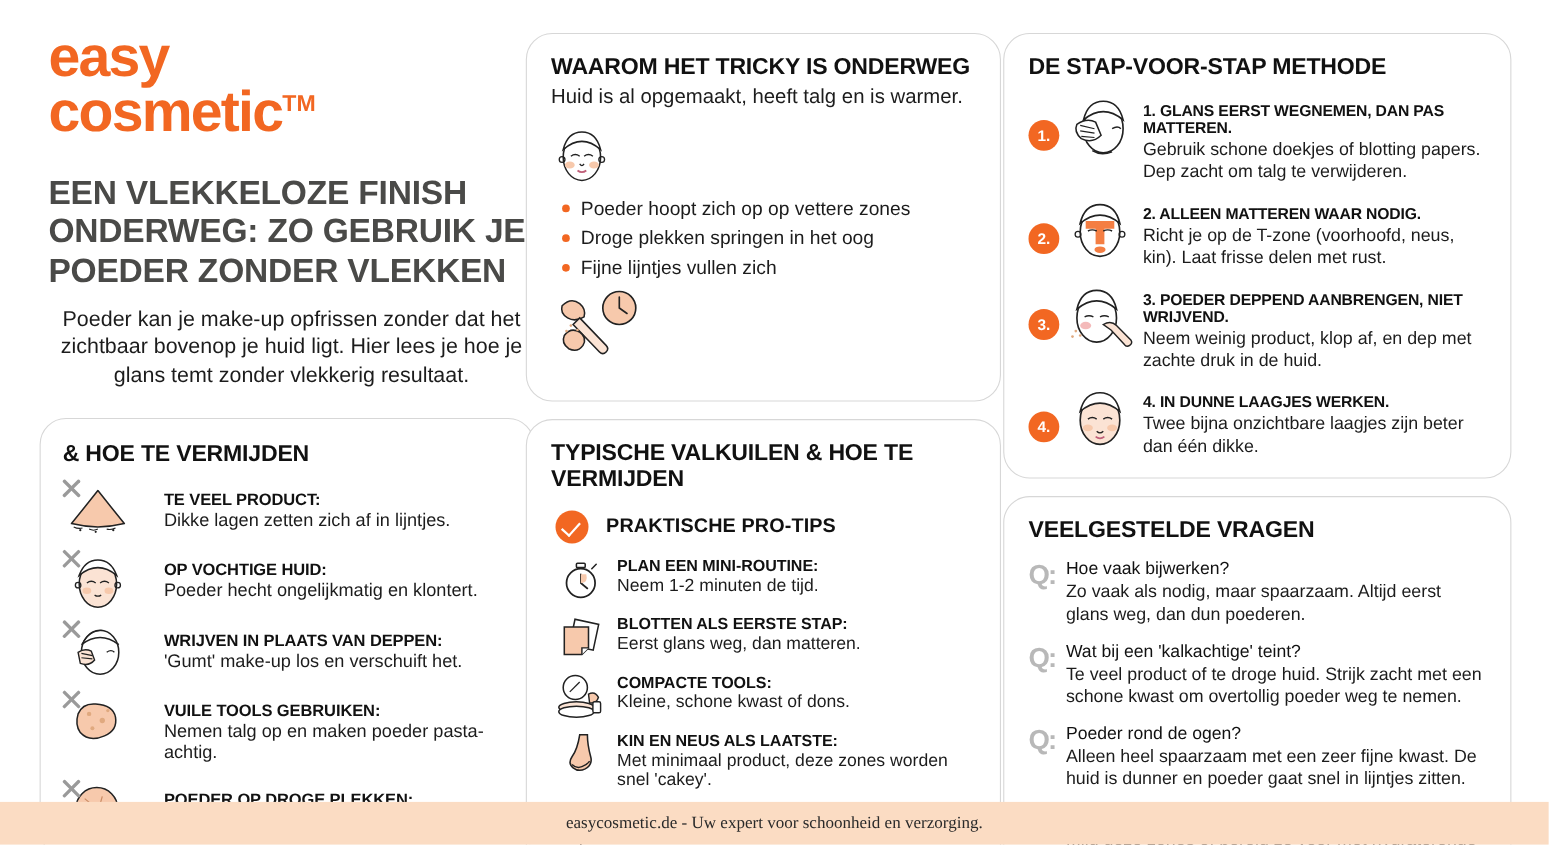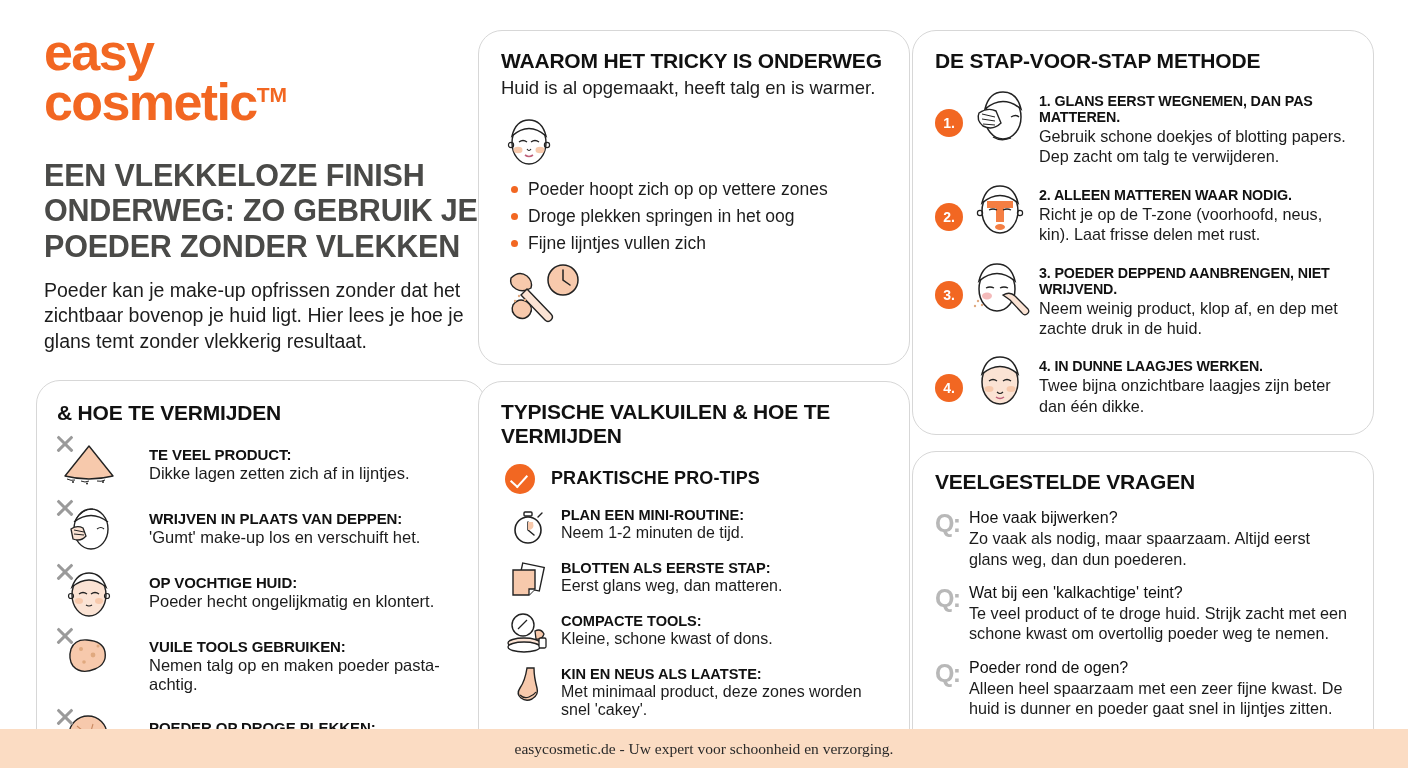--- a/index.html
+++ b/index.html
@@ -45,20 +45,21 @@
     font-size: 30.5px;
     line-height: 1.16;
     letter-spacing: -0.2px;
   }
   .lede {
     margin-top: 14px;
     padding-left: 8px;
     color: #1c1c1c;
     font-size: 19.5px;
     line-height: 1.3;
+    text-align: center;
   }
 
   
   .card {
     border: 1.3px solid #d7d7d7;
     border-radius: 24px;
     background: #ffffff;
     padding: 18px 20px 18px 22px;
   }
   .card + .card { margin-top: 16px; }
@@ -207,58 +208,58 @@
               <path d="M32 7 L56 37 Q32 43 8 37 Z" fill="#F7C9AC" stroke="#222" stroke-width="1.4" stroke-linejoin="round"></path>
               <path d="M10 40 q4 2 8 1 M24 42 q4 2 8 0 M40 42 q4 1 8 -1" stroke="#222" stroke-width="1" fill="none"></path>
               <circle cx="16" cy="43" r="1" fill="#222"></circle>
                 <circle cx="30" cy="44.5" r="1" fill="#222"></circle>
                 <circle cx="46" cy="43" r="1" fill="#222"></circle>
             </svg>
           </div>
           <div class="avoid-txt">
             <div class="t">TE VEEL PRODUCT:</div>
             <div class="d">Dikke lagen zetten zich af in lijntjes.</div>
-          </div>
-        </div>
-
-        <div class="avoid-item">
-          <div class="avoid-ico">
-            <div class="xmark"></div>
-            <svg width="64" height="52" viewBox="0 0 64 52">
-              <ellipse cx="34" cy="26" rx="17" ry="20" fill="#fff" stroke="#222" stroke-width="1.4"></ellipse>
-              <path d="M17 19 q17 -13 34 0" fill="none" stroke="#222" stroke-width="1.4"></path>
-              <path d="M18 18 q6 -12 18 -12" fill="none" stroke="#222" stroke-width="1.2"></path>
-              <path d="M14 26 q6 -4 12 -1 l3 8 q-5 6 -13 3 z" fill="#FBE3D4" stroke="#222" stroke-width="1.3"></path>
-              <path d="M17 27 l10 2 M17 31 l10 1" stroke="#222" stroke-width="1" fill="none"></path>
-              <path d="M40 26 q4 -3 7 0" stroke="#222" stroke-width="1.2" fill="none"></path>
-            </svg>
-          </div>
-          <div class="avoid-txt">
-            <div class="t">WRIJVEN IN PLAATS VAN DEPPEN:</div>
-            <div class="d">'Gumt' make-up los en verschuift het.</div>
           </div>
         </div>
 
         <div class="avoid-item">
           <div class="avoid-ico">
             <div class="xmark"></div>
             <svg width="64" height="52" viewBox="0 0 64 52">
               <ellipse cx="32" cy="28" rx="17" ry="21" fill="#FBE3D4" stroke="#222" stroke-width="1.4"></ellipse>
               <path d="M15 20 q17 -14 34 0 q-5 -14 -17 -14 q-12 0 -17 14z" fill="#fff" stroke="#222" stroke-width="1.4"></path>
               <path d="M22 27 q4 -3 8 0 M34 27 q4 -3 8 0" stroke="#222" stroke-width="1.3" fill="none"></path>
               <ellipse cx="22" cy="34" rx="4" ry="3" fill="#F7C9AC"></ellipse>
               <ellipse cx="42" cy="34" rx="4" ry="3" fill="#F7C9AC"></ellipse>
               <path d="M29 38 q3 2 6 0" stroke="#222" stroke-width="1.2" fill="none"></path>
               <circle cx="14" cy="29" r="2.5" fill="none" stroke="#222" stroke-width="1.2"></circle>
               <circle cx="50" cy="29" r="2.5" fill="none" stroke="#222" stroke-width="1.2"></circle>
             </svg>
           </div>
           <div class="avoid-txt">
             <div class="t">OP VOCHTIGE HUID:</div>
             <div class="d">Poeder hecht ongelijkmatig en klontert.</div>
+          </div>
+        </div>
+
+        <div class="avoid-item">
+          <div class="avoid-ico">
+            <div class="xmark"></div>
+            <svg width="64" height="52" viewBox="0 0 64 52">
+              <ellipse cx="34" cy="26" rx="17" ry="20" fill="#fff" stroke="#222" stroke-width="1.4"></ellipse>
+              <path d="M17 19 q17 -13 34 0" fill="none" stroke="#222" stroke-width="1.4"></path>
+              <path d="M18 18 q6 -12 18 -12" fill="none" stroke="#222" stroke-width="1.2"></path>
+              <path d="M14 26 q6 -4 12 -1 l3 8 q-5 6 -13 3 z" fill="#FBE3D4" stroke="#222" stroke-width="1.3"></path>
+              <path d="M17 27 l10 2 M17 31 l10 1" stroke="#222" stroke-width="1" fill="none"></path>
+              <path d="M40 26 q4 -3 7 0" stroke="#222" stroke-width="1.2" fill="none"></path>
+            </svg>
+          </div>
+          <div class="avoid-txt">
+            <div class="t">WRIJVEN IN PLAATS VAN DEPPEN:</div>
+            <div class="d">'Gumt' make-up los en verschuift het.</div>
           </div>
         </div>
 
         <div class="avoid-item">
           <div class="avoid-ico">
             <div class="xmark"></div>
             <svg width="64" height="46" viewBox="0 0 64 46">
               <path d="M14 18 q4 -10 16 -9 q16 1 18 12 q2 12 -10 17 q-14 6 -22 -3 q-5 -7 -2 -17z" fill="#F7C9AC" stroke="#222" stroke-width="1.4"></path>
               <circle cx="24" cy="18" r="2" fill="#E0A97F"></circle>
               <circle cx="36" cy="24" r="2.4" fill="#E0A97F"></circle>

